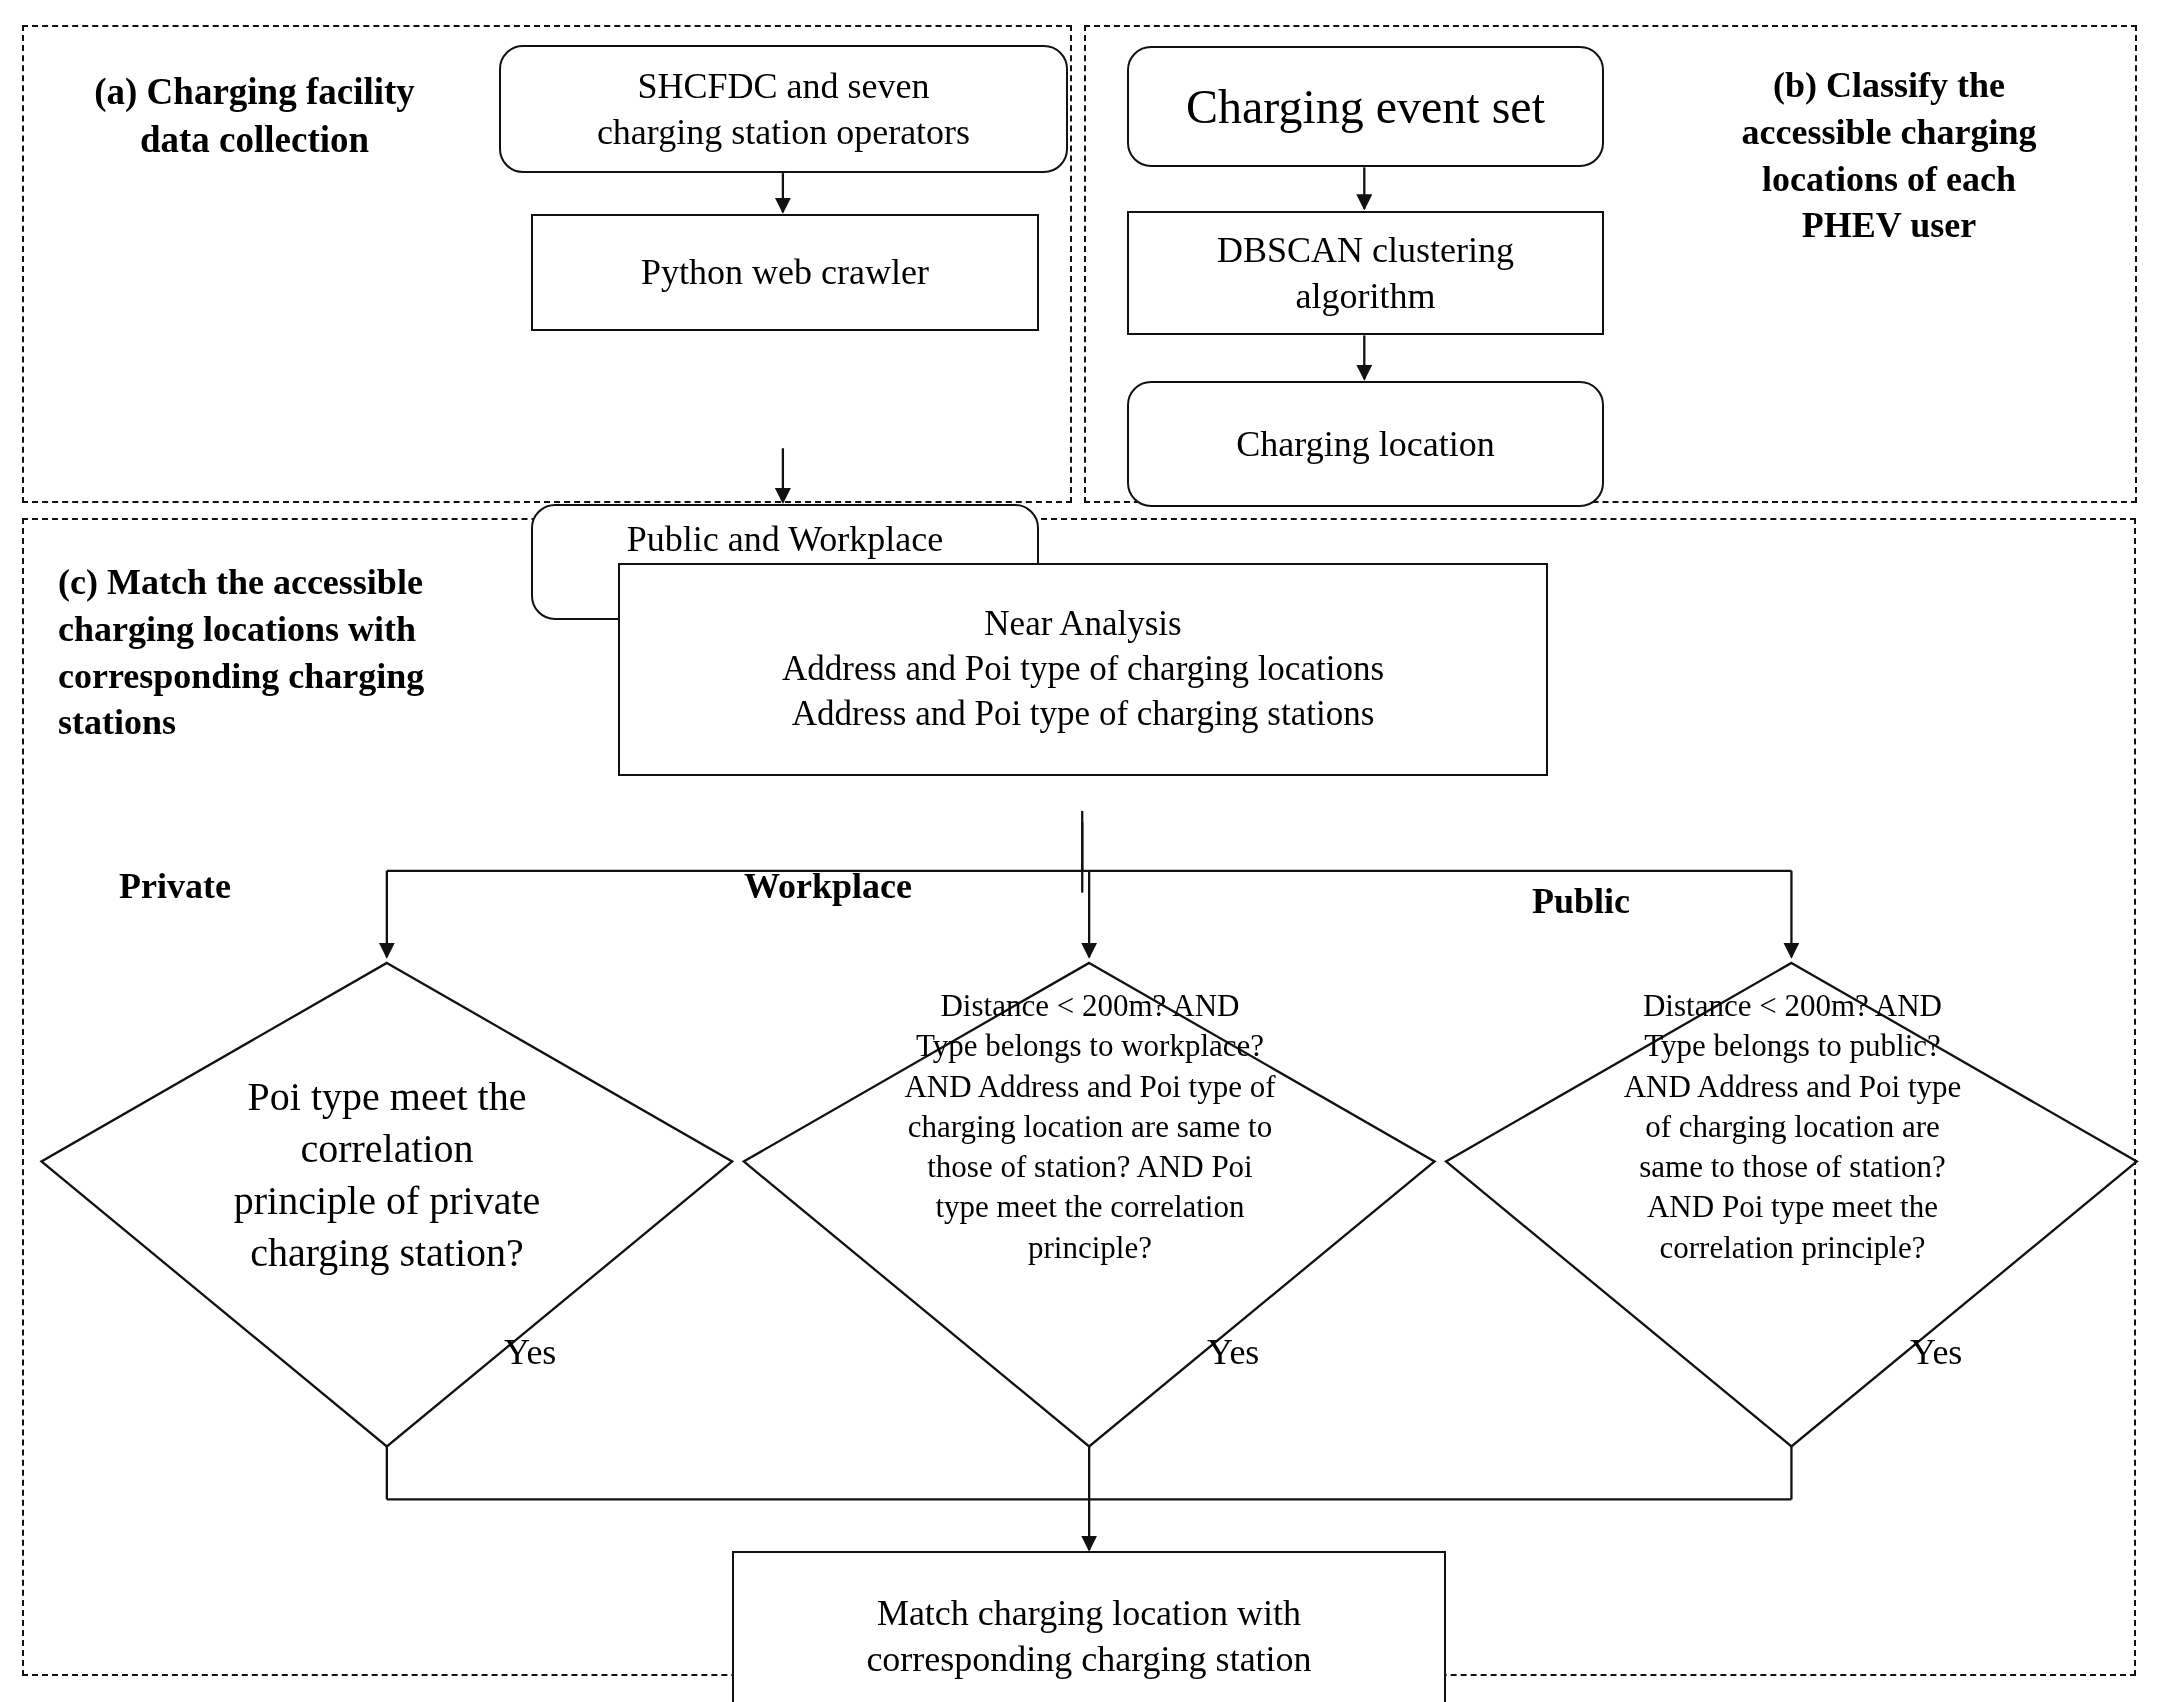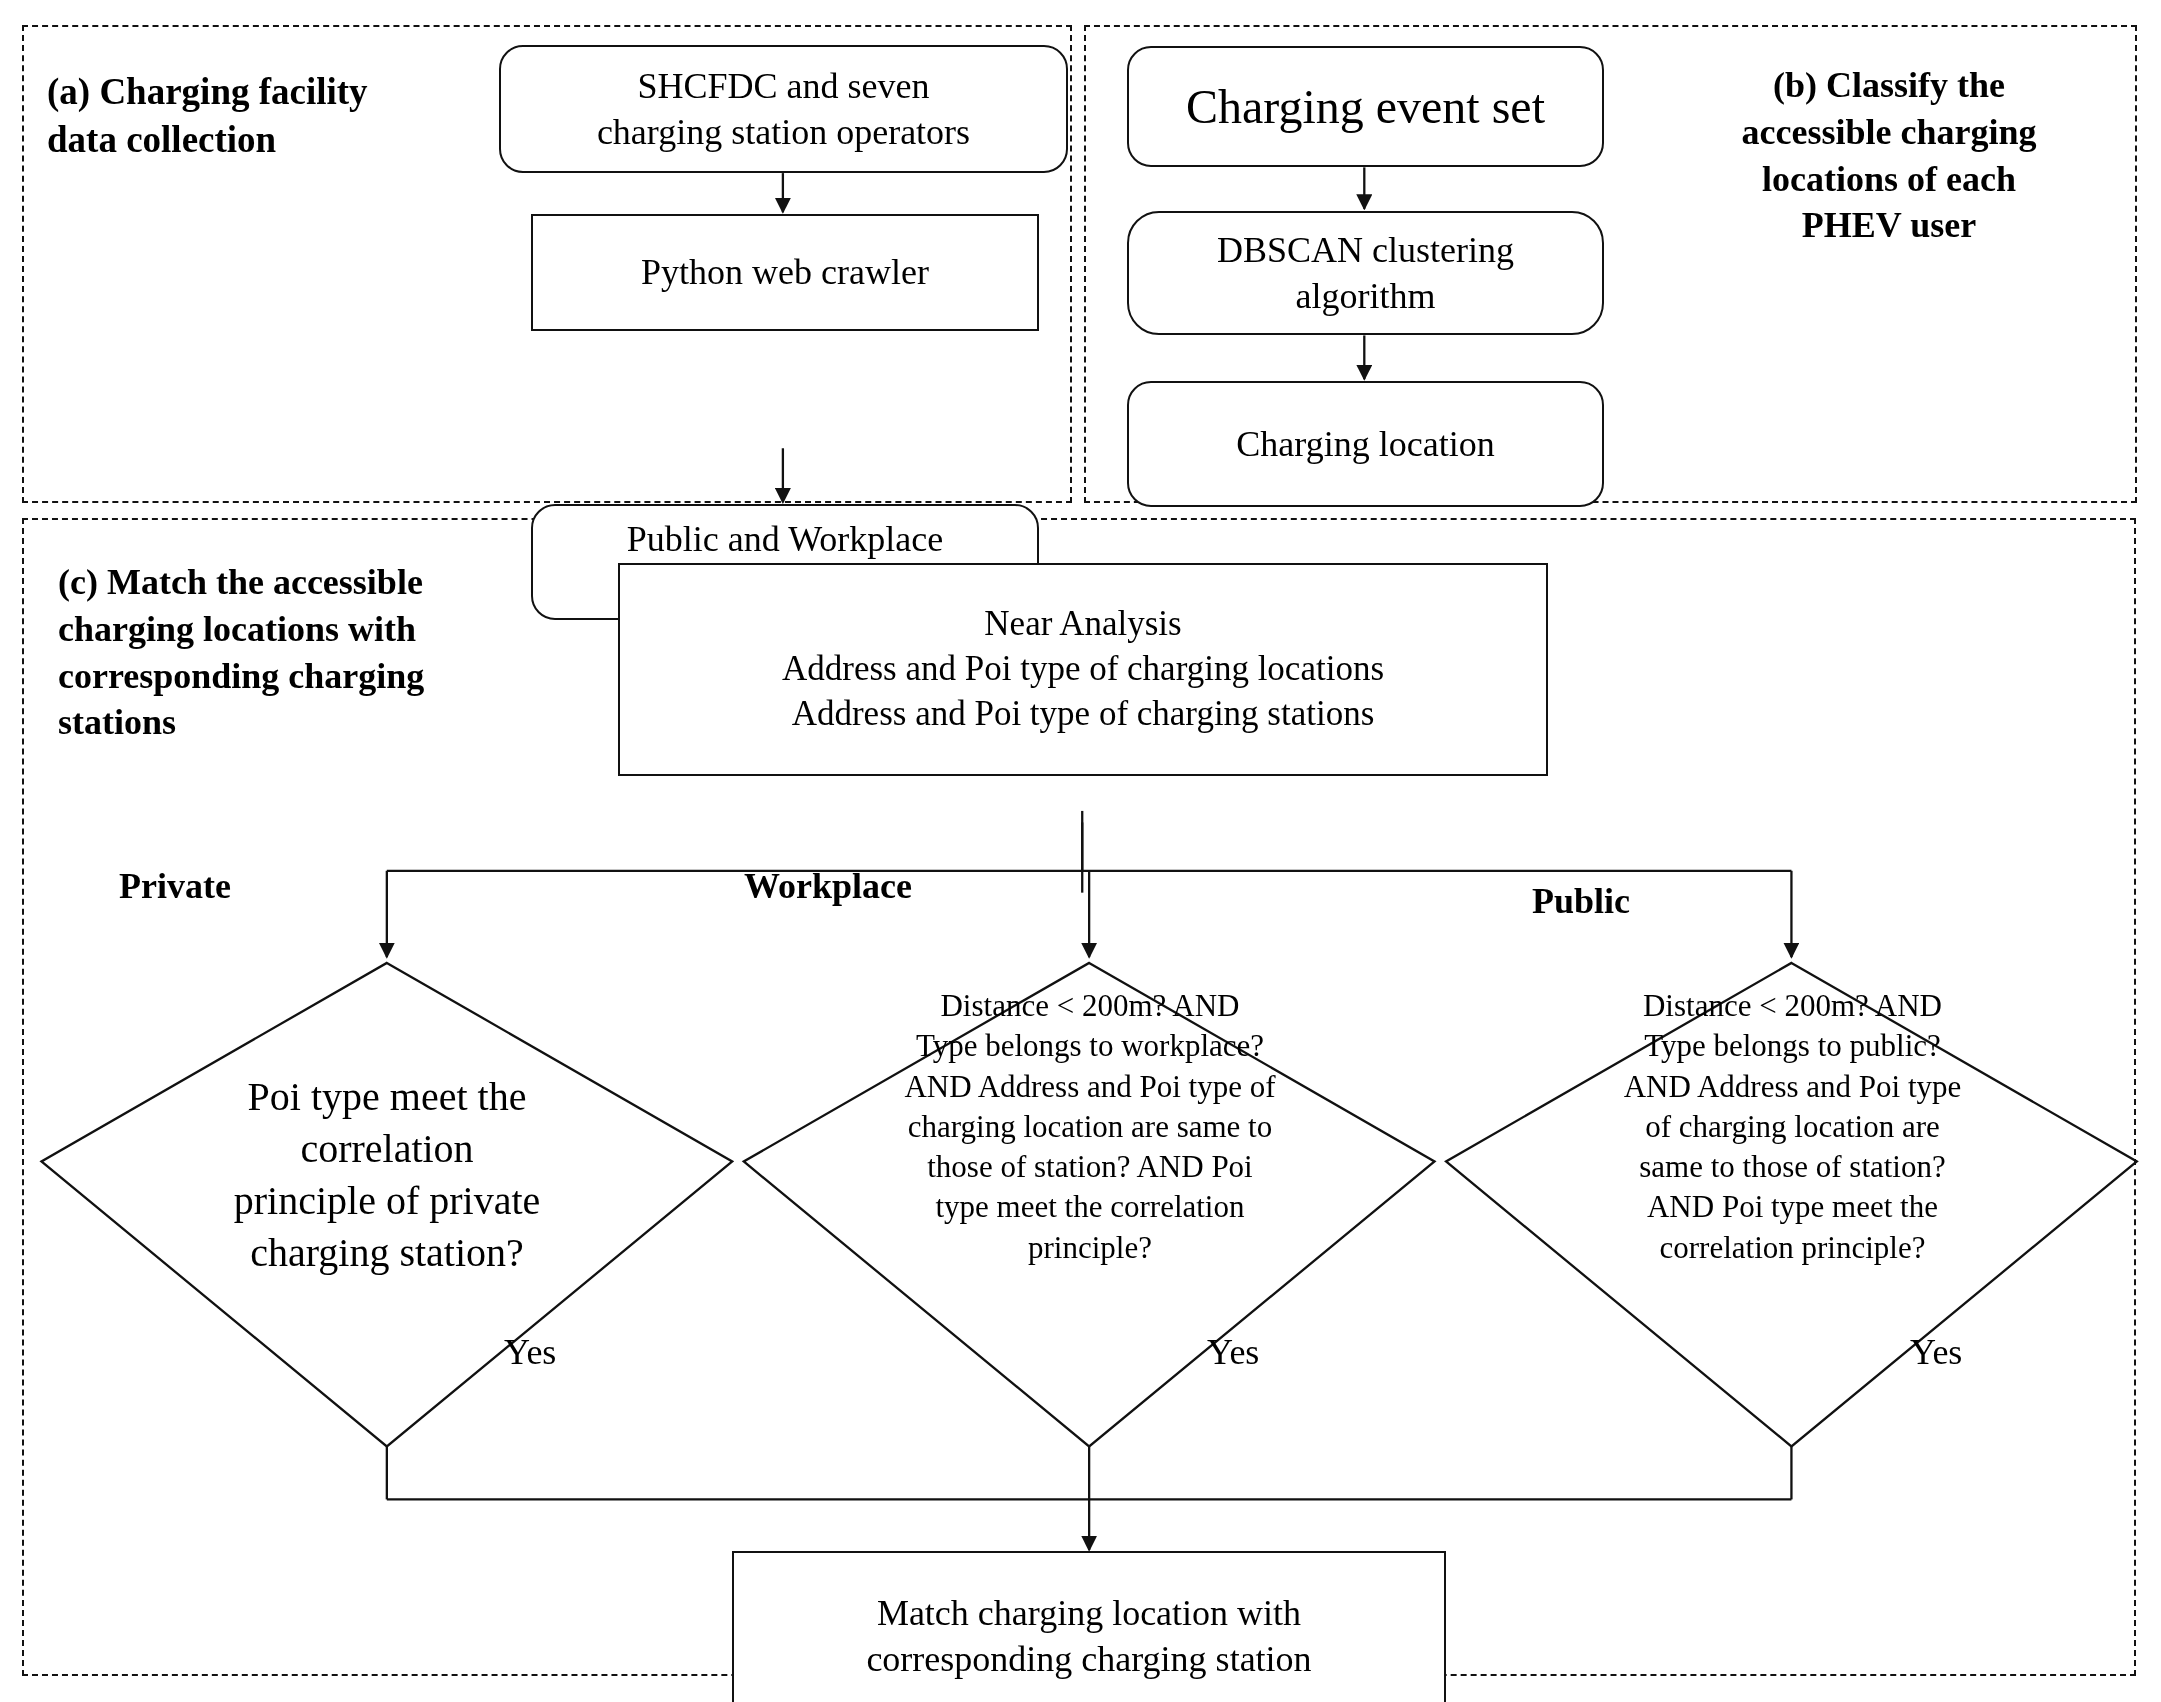--- a/index.html
+++ b/index.html
@@ -88,21 +88,21 @@
       <line x1="3112" y1="2512" x2="3112" y2="2604"></line>
       <line x1="672" y1="2604" x2="3112" y2="2604"></line>
       <line x1="1892" y1="2604" x2="1892" y2="2692" marker-end="url(#arrow)"></line>
     </g>
   </svg>
 
   <div class="panel" style="left:22px;top:25px;width:1050px;height:478px;"></div>
   <div class="panel" style="left:1084px;top:25px;width:1053px;height:478px;"></div>
   <div class="panel" style="left:22px;top:518px;width:2114px;height:1158px;"></div>
 
-  <div class="caption" style="left:47px;top:68px;width:415px;font-size:37px;">(a) Charging facility
+  <div class="caption" style="left:47px;top:68px;width:415px;font-size:37px;text-align:center;">(a) Charging facility
 data collection</div>
 
   <div class="caption center" style="left:1670px;top:62px;width:438px;font-size:36px;">(b) Classify the
 accessible charging
 locations of each
 PHEV user</div>
 
   <div class="caption" style="left:58px;top:559px;width:530px;font-size:36px;">(c) Match the accessible
 charging locations with
 corresponding charging
@@ -119,21 +119,21 @@
 
   <div class="node rounded" style="left:531px;top:504px;width:508px;height:116px;font-size:36px;">
     <span class="txt">Public and Workplace
 Charging stations</span>
   </div>
 
   <div class="node rounded" style="left:1127px;top:46px;width:477px;height:121px;font-size:48px;">
     <span class="txt">Charging event set</span>
   </div>
 
-  <div class="node" style="left:1127px;top:211px;width:477px;height:124px;font-size:36px;border-radius:32px;">
+  <div class="node" style="left:1127px;top:211px;width:477px;height:124px;font-size:36px;">
     <span class="txt">DBSCAN clustering
 algorithm</span>
   </div>
 
   <div class="node rounded" style="left:1127px;top:381px;width:477px;height:126px;font-size:36px;">
     <span class="txt">Charging location</span>
   </div>
 
   <div class="node" style="left:618px;top:563px;width:930px;height:213px;font-size:35px;">
     <span class="txt">Near Analysis

